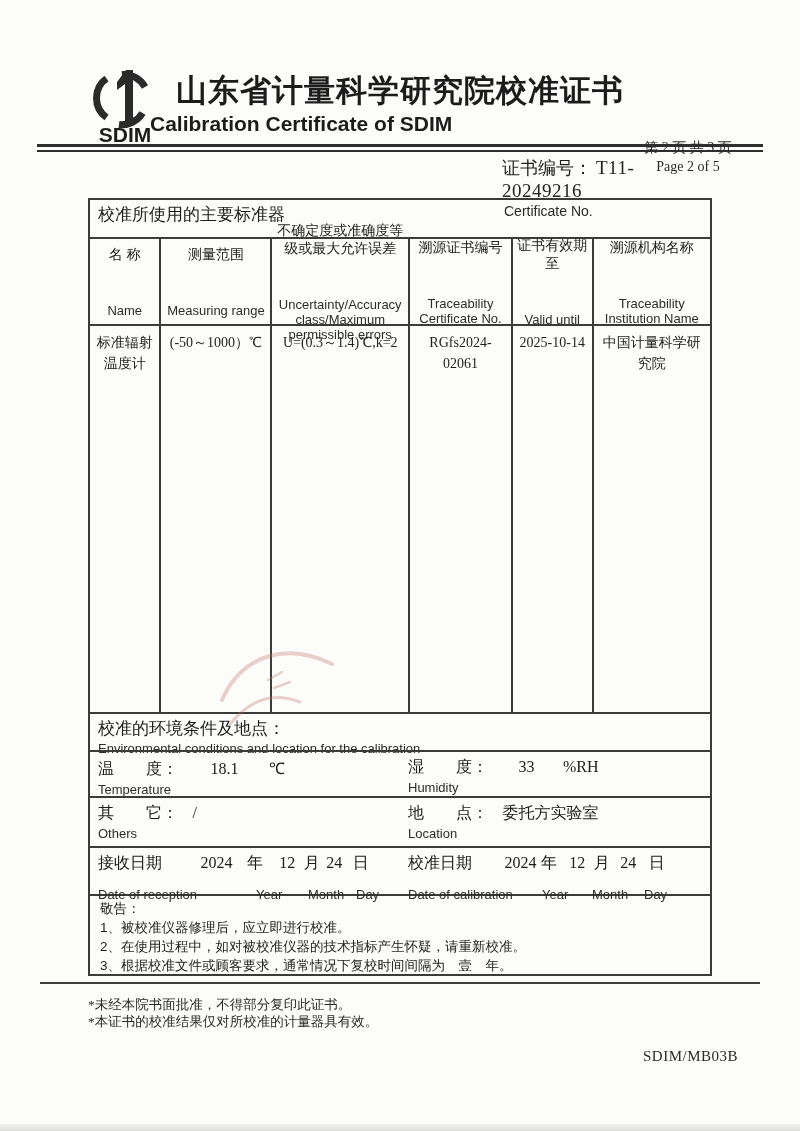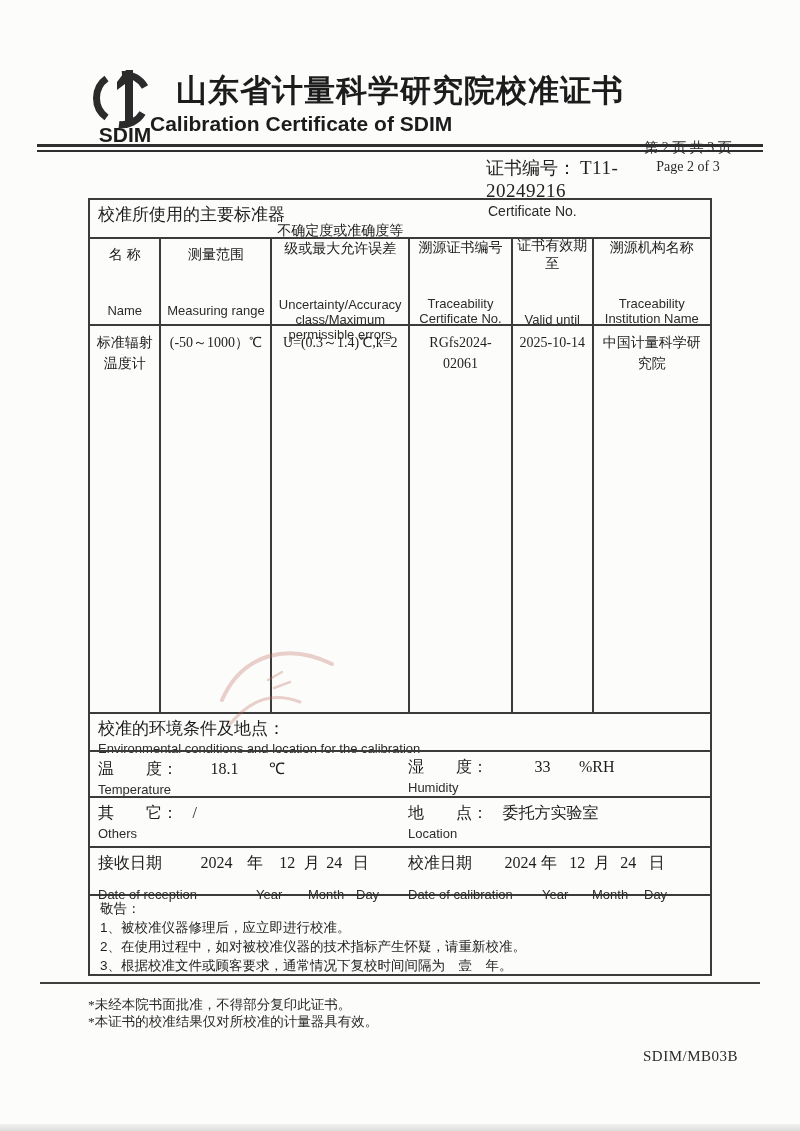--- a/index.html
+++ b/index.html
@@ -28,21 +28,21 @@
   }
   .page-info {
     position:absolute; right:42px; top:102px; width:140px;
     text-align:center; font-size:14px; line-height:19px; color:#2a2a2a;margin-top:36px;
   }
   .double-rule {
     position:absolute; left:37px; top:144px; width:726px; height:8px;
     border-top:3px solid #2e2e2e; border-bottom:2px solid #2e2e2e;
   }
   .cert-no {
-    position:absolute; right:104px; top:156px; text-align:left; width:210px;
+    position:absolute; right:88px; top:156px; text-align:left; width:210px;
   }
   .cert-no .zh { font-size:18px; color:#1e1e1e; }
   .cert-no .val { font-size:19px; letter-spacing:.5px; }
   .cert-no .en { font-size:14px; font-family:"Liberation Sans", sans-serif; color:#2a2a2a; margin-top:1px; padding-left:2px; }
 
   
   .main-box {
     position:absolute; left:88px; top:198px; width:624px;
     border:2px solid #3b3b3b;
   }
@@ -113,21 +113,21 @@
         <path d="M 36 8.5 A 24 24 0 0 1 59 21"></path>
       </g>
       <path d="M 40 4 L 47 4 L 47 56 L 39 56 L 39 18 L 31 24 L 31 16 Z" fill="#2b2b2b"></path>
       <text x="39" y="76" text-anchor="middle" font-family="Liberation Sans, sans-serif" font-size="21" font-weight="bold" fill="#1c1c1c">SDIM</text>
     </svg>
   </div>
   <div class="title-zh">山东省计量科学研究院校准证书</div>
   <div class="title-en">Calibration Certificate of SDIM</div>
   <div class="page-info">
     <div>第 2 页 共 3 页</div>
-    <div>Page 2 of  3</div>
+    <div>Page 2 of  5</div>
   </div>
   <div class="double-rule"></div>
 
   <div class="cert-no">
     <div>
       <span class="zh">证书编号：</span>
       <span class="val">T11-20249216</span>
     </div>
     <div class="en">Certificate No.</div>
   </div>
@@ -184,21 +184,21 @@
         <div class="kv-main">
           <span>温　　度：</span>
           <span class="val" style="margin-left:28px">18.1</span>
           <span class="val" style="margin-left:26px">℃</span>
         </div>
         <div class="kv-sub">Temperature</div>
       </div>
       <div class="half right">
         <div class="kv-main">
           <span>湿　　度：</span>
-          <span class="val" style="margin-left:42px">33</span>
+          <span class="val" style="margin-left:26px">33</span>
           <span class="val" style="margin-left:24px">%RH</span>
         </div>
         <div class="kv-sub">Humidity</div>
       </div>
     </div>
 
     <div class="sec kv-row others-row">
       <div class="half left">
         <div class="kv-main">
           <span>其　　它：</span>

